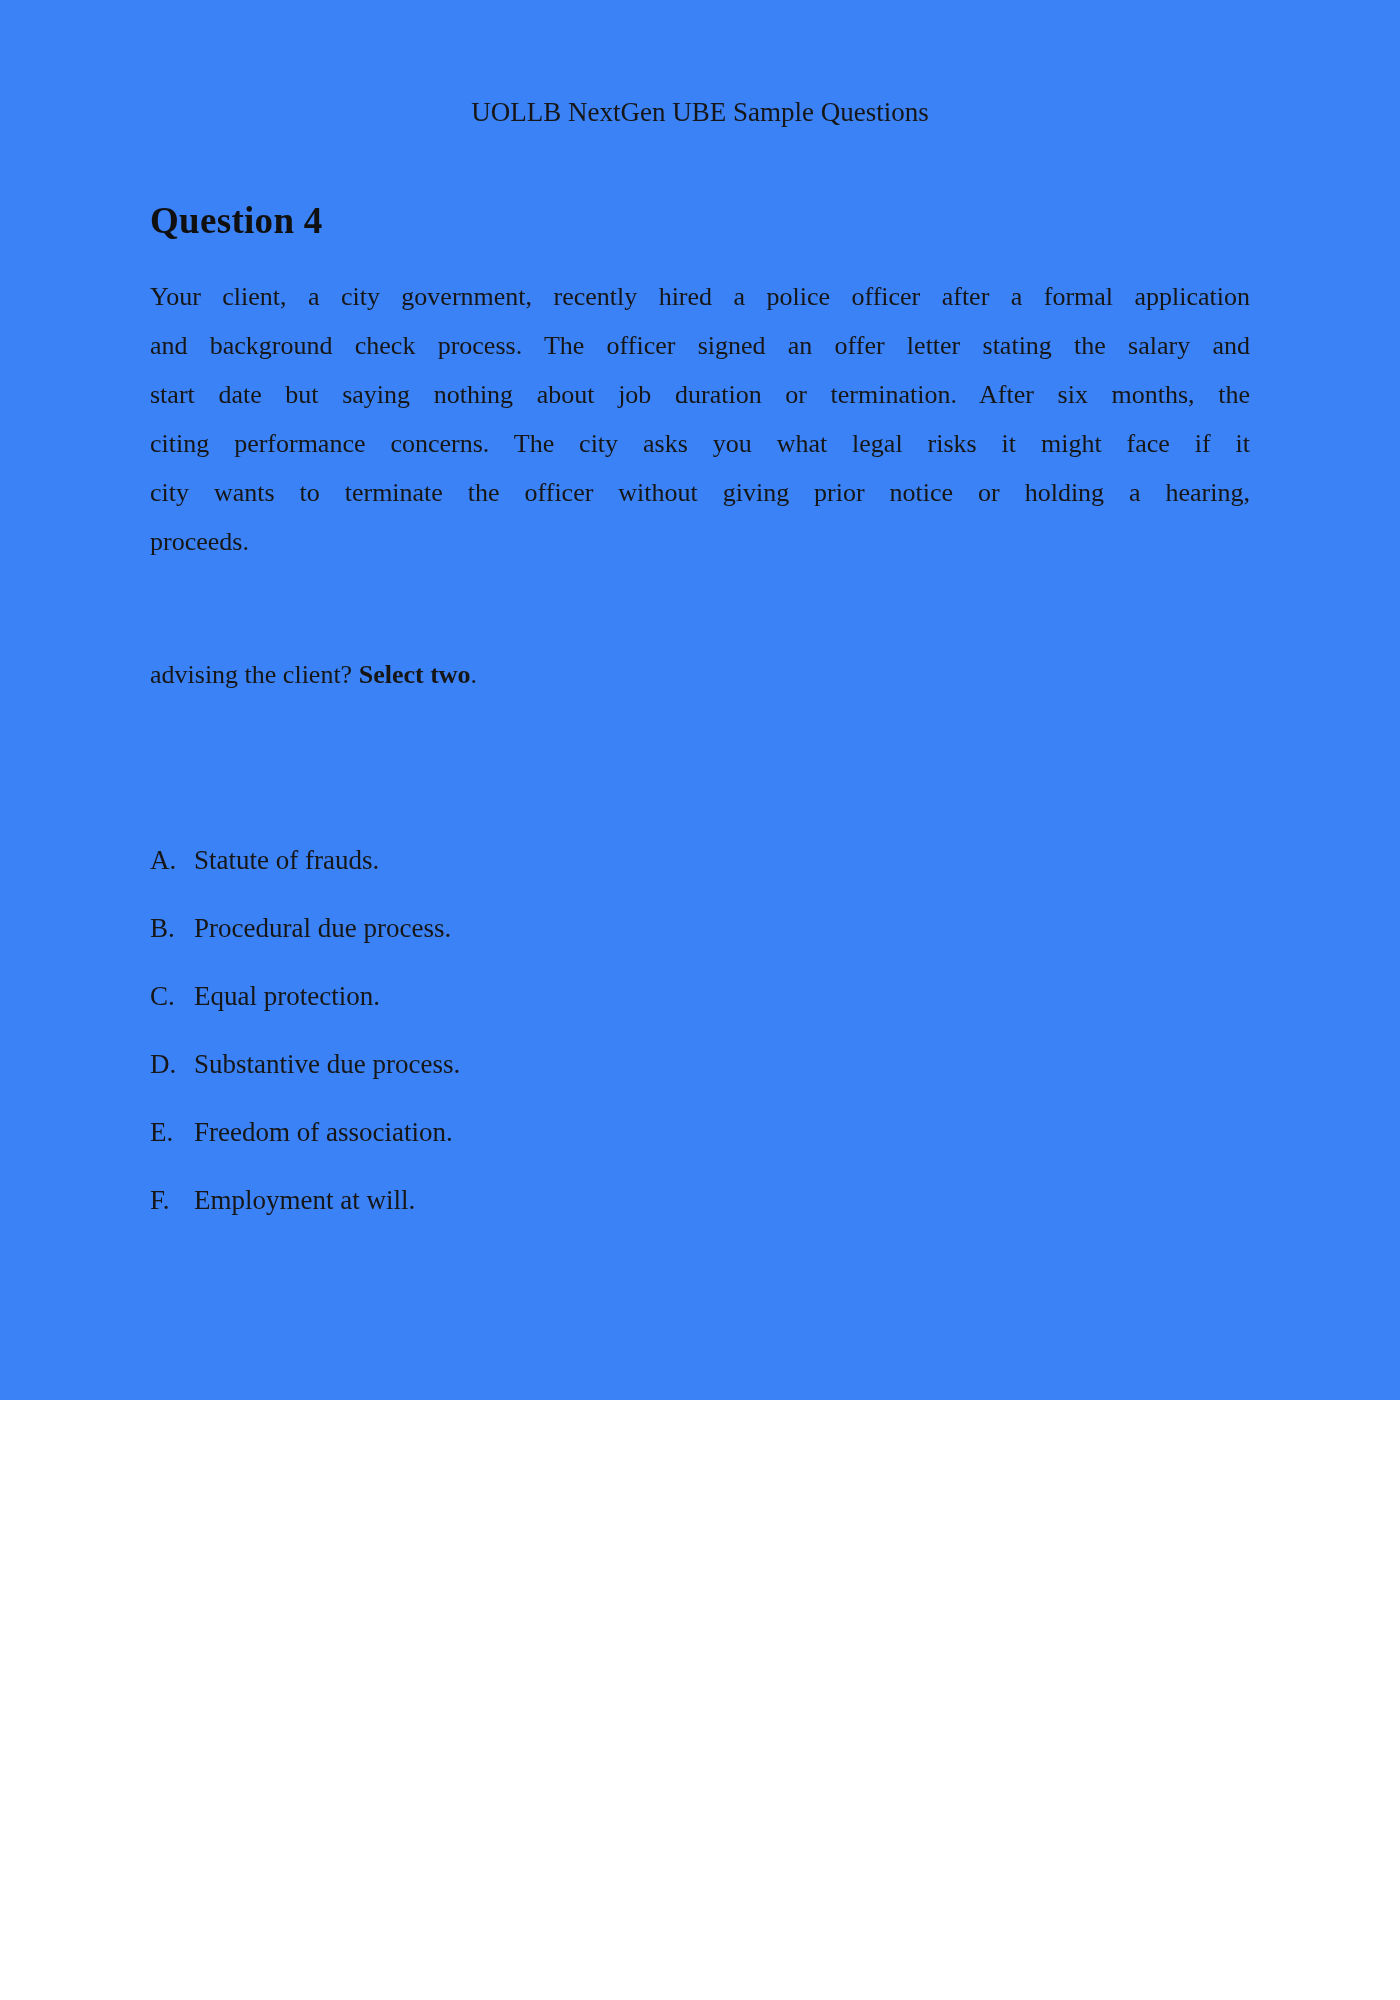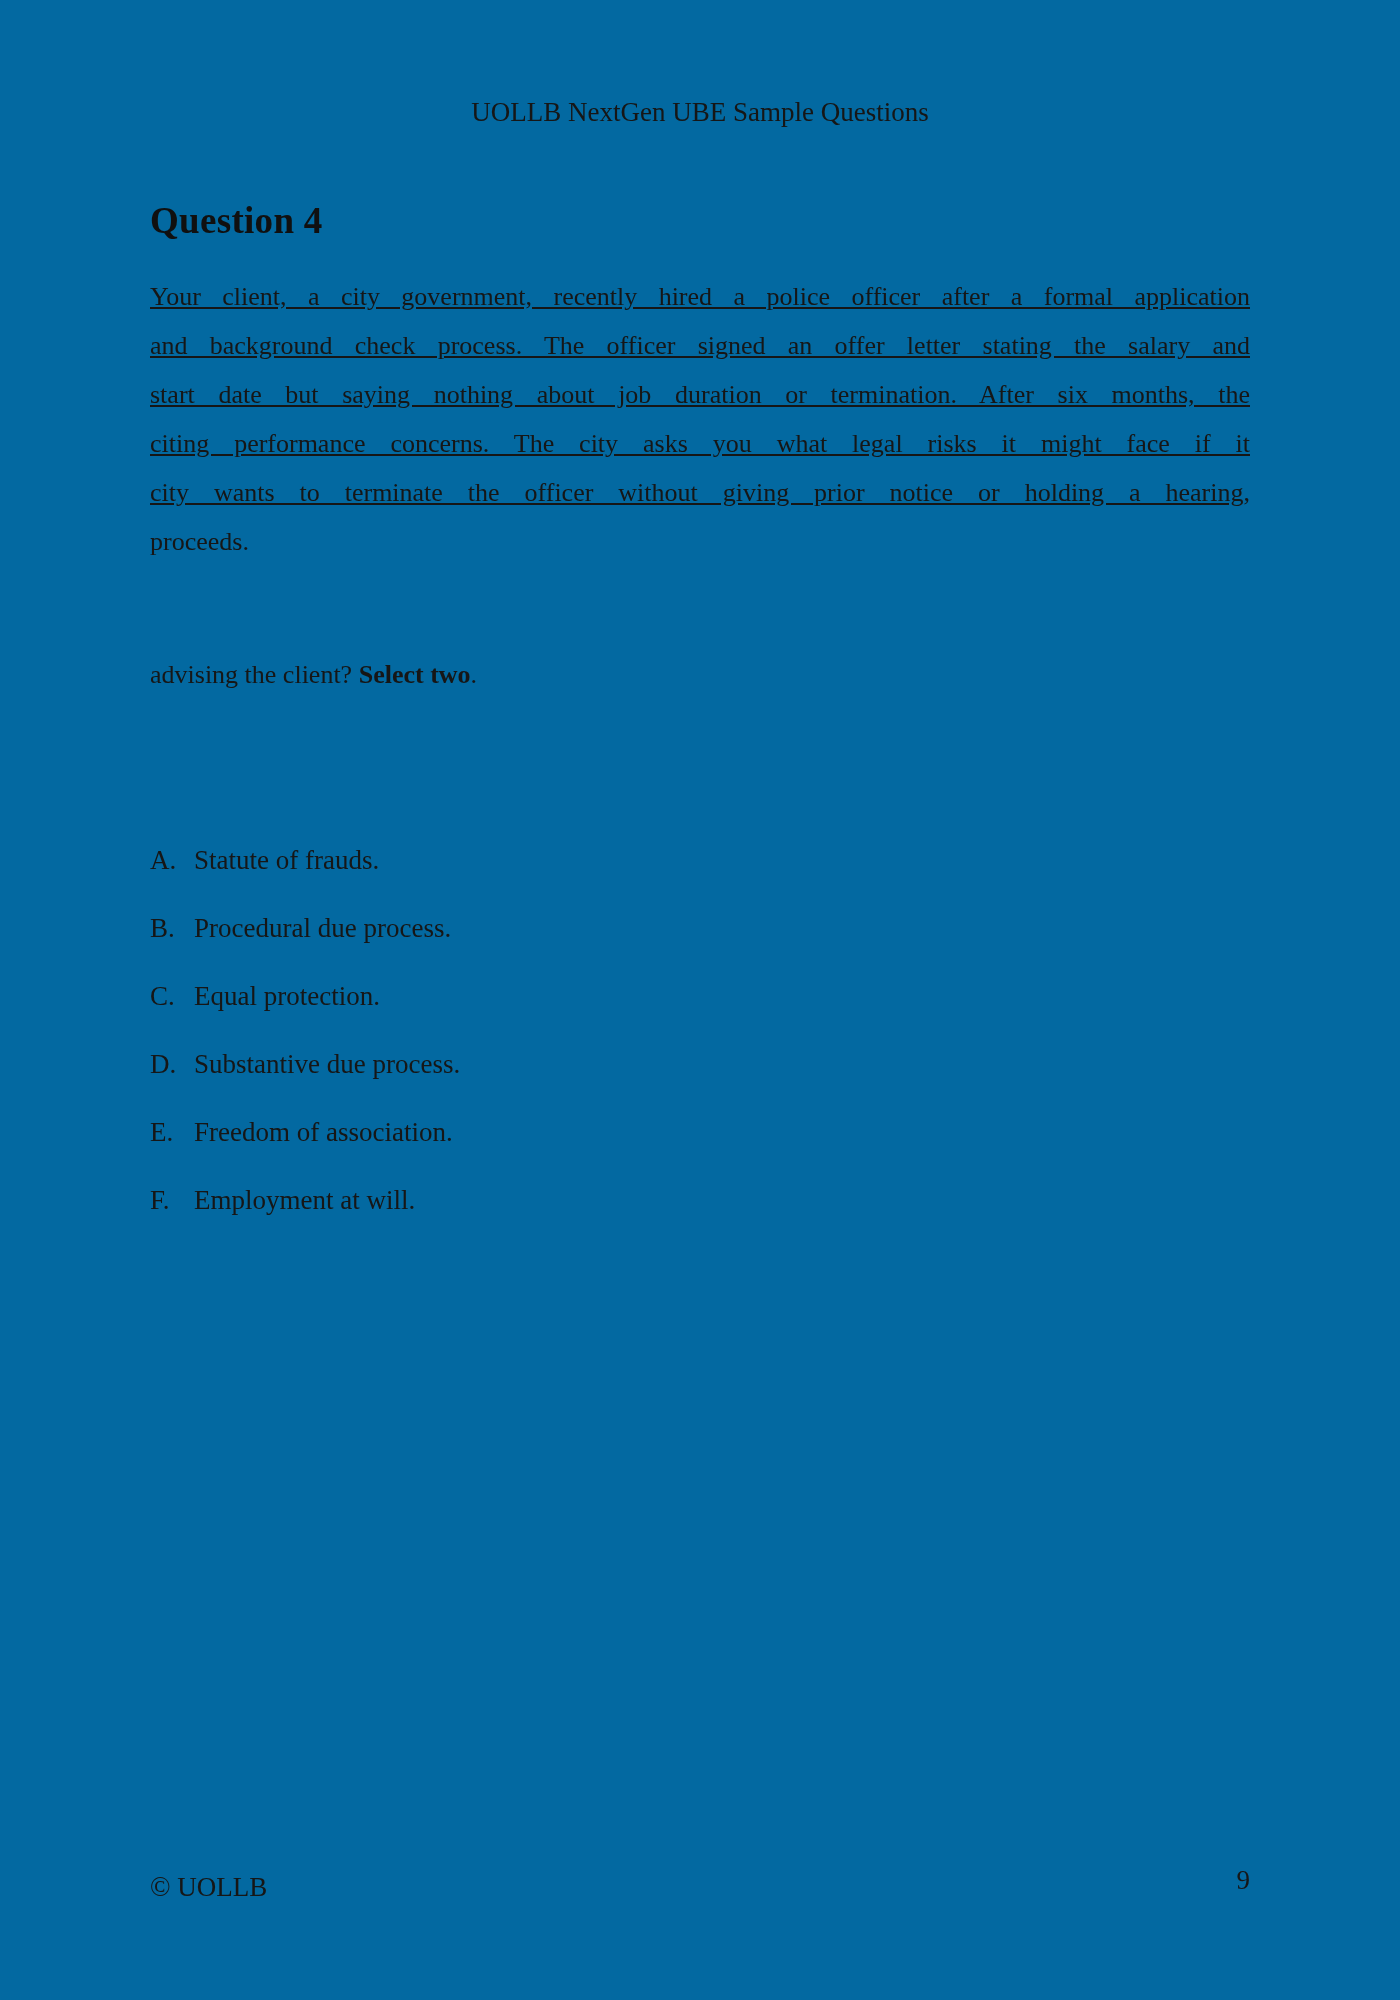--- a/index.html
+++ b/index.html
@@ -3,22 +3,22 @@
 <meta charset="utf-8">
 <style>
   html, body {
     margin: 0;
     padding: 0;
     background: #ffffff;
   }
   .page {
     position: relative;
     width: 1400px;
-    height: 2000px;
-    background: #0369a1;
+    height: 1400px;
+    background: #3b82f6;
     color: #141414;
     font-family: "Liberation Serif", "DejaVu Serif", serif;
     overflow: hidden;
   }
   .header {
     position: absolute;
     top: 96px;
     left: 0;
     width: 100%;
     text-align: center;
@@ -42,21 +42,20 @@
     left: 150px;
     width: 1100px;
     font-size: 26px;
     color: #161616;
   }
   .scenario .jline {
     line-height: 49px;
     text-align: justify;
     text-align-last: justify;
     white-space: normal;
-    text-decoration: underline;
   }
   .scenario .lastline {
     line-height: 49px;
     text-align: left;
   }
   .prompt {
     position: absolute;
     top: 650px;
     left: 150px;
     width: 1100px;

